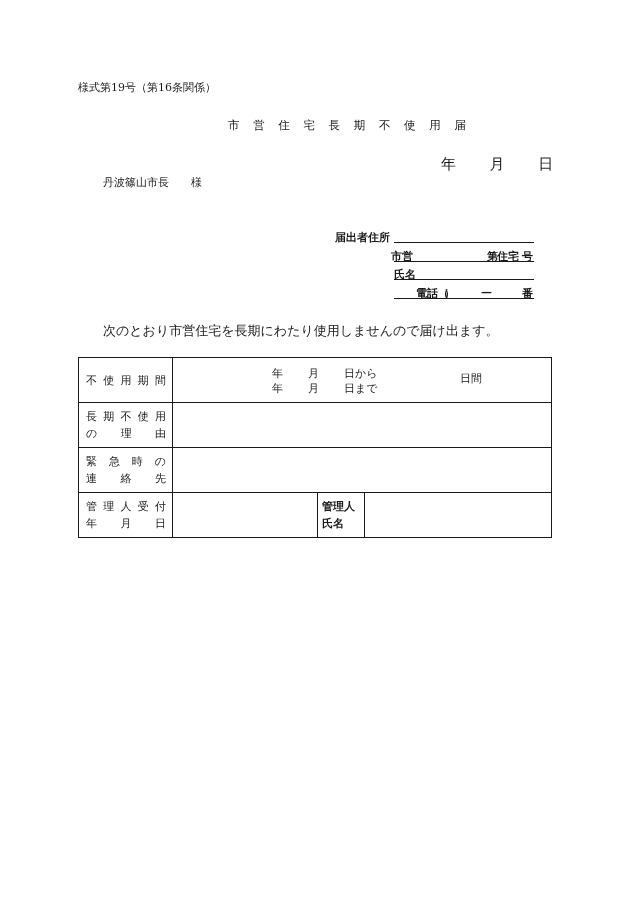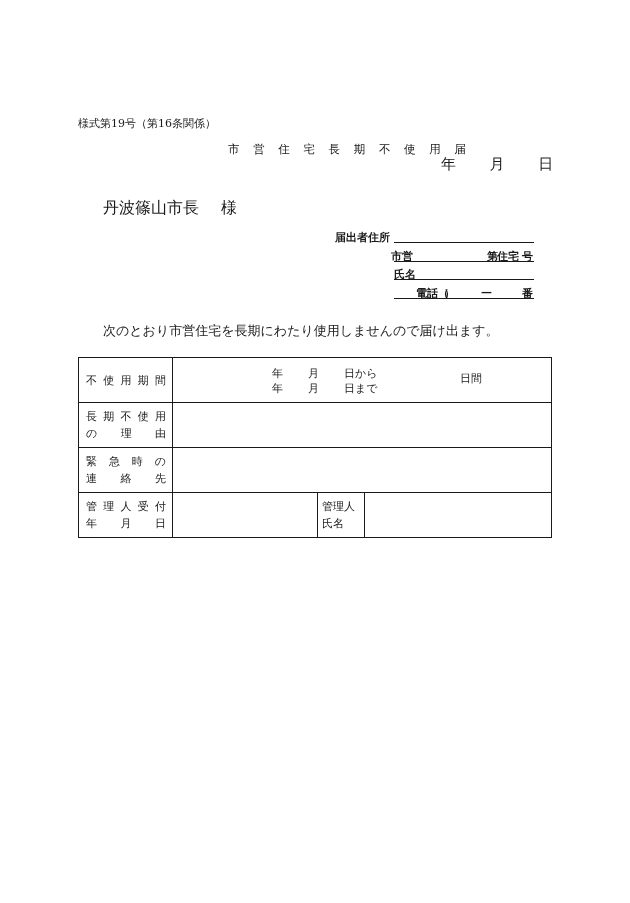--- a/index.html
+++ b/index.html
@@ -11,25 +11,25 @@
       width: 630px;
       height: 903px;
       position: relative;
       overflow: hidden;
       font-family: "DejaVu Serif", "Liberation Serif", serif;
       color: #1a1a1a;
       font-size: 11px;
     }
     .abs { position: absolute; white-space: nowrap; }
 
-    .form-number { left: 78px; top: 80px; font-size: 11px; margin-top: 36px; }
-    .doc-title { left: 228px; top: 118px; font-size: 11.5px; letter-spacing: 5px; margin-top: 24px; }
+    .form-number { left: 78px; top: 80px; font-size: 11px; }
+    .doc-title { left: 228px; top: 118px; font-size: 11.5px; letter-spacing: 5px; }
     .date-line { left: 441px; top: 155px; font-size: 15px; }
     .date-line span { display: inline-block; }
-    .addressee { left: 103px; top: 198px; font-size: 16px; }
+    .addressee { left: 103px; top: 175px; font-size: 11px; }
     .addressee .honor { margin-left: 22px; }
     .app-row { position: absolute; white-space: nowrap; font-size: 11px; font-weight: bold; }
     .app-line { position: absolute; border-bottom: 1px solid #1a1a1a; }
 
     .statement { left: 103px; top: 322px; font-size: 13px; }
 
     table.form-table {
       position: absolute;
       left: 78px;
       top: 357px;
@@ -160,20 +160,20 @@
         <span>受</span>
         <span>付</span>
       </div>
       <div class="lbl" style="top:23px;">
         <span>年</span>
         <span>月</span>
         <span>日</span>
       </div>
     </td>
     <td class="val-cell" style="width:144px;"></td>
-    <td class="label-cell" style="width:46px;">
+    <td class="label-cell" style="width:46px;font-weight:bold;">
       <div class="abs" style="left:4px;top:6px;">管理人</div>
       <div class="abs" style="left:4px;top:23px;">氏名</div>
     </td>
     <td class="val-cell"></td>
   </tr>
 </tbody>
   </table>
 
 </body></html>

